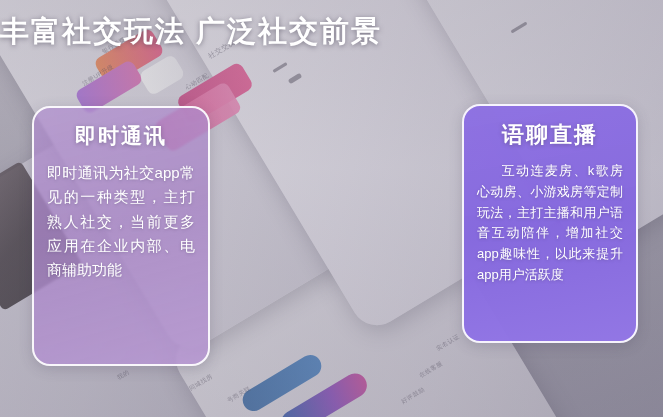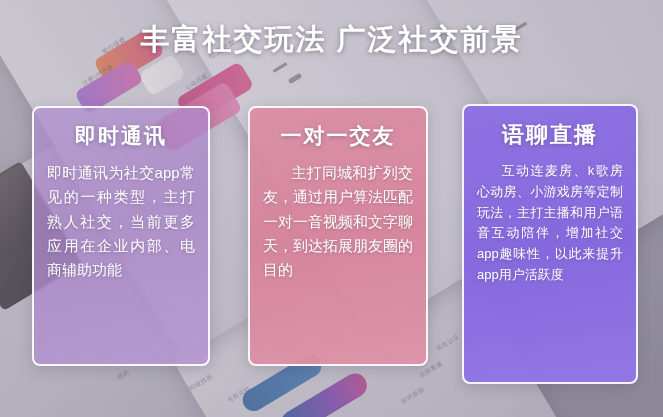--- a/index.html
+++ b/index.html
@@ -131,37 +131,36 @@
     position: absolute;
     border-radius: 3px;
     background: rgba(60,56,70,0.45);
   }
 
   
   .title {
     position: absolute;
     left: 0; right: 0;
     top: 12px;
-    text-align: center;
+    text-align: left;
     color: #ffffff;
     font-size: 29px;
     font-weight: bold;
     letter-spacing: 2px;
     text-shadow: 0 1px 5px rgba(60,55,75,0.55);
     white-space: nowrap;
-    margin-top: 8px;
   }
 
   
   .card {
     position: absolute;
     top: 106px;
     height: 260px;
     border: 2px solid rgba(255,255,255,0.92);
-    border-radius: 8px;
+    border-radius: 18px;
     padding: 14px 13px 10px 13px;
     text-align: center;
     color: #ffffff;
     overflow: hidden;
     box-shadow: 0 3px 14px rgba(60,55,78,0.20);
   }
   .card-title {
     font-size: 21px;
     font-weight: bold;
     letter-spacing: 2px;
@@ -192,21 +191,21 @@
     left: 248px;
     width: 180px;
     background: linear-gradient(170deg, rgba(219,140,162,0.93) 0%, rgba(214,131,154,0.95) 50%, rgba(222,146,168,0.95) 100%);
   }
 
   
   #card-3 {
     left: 462px;
     top: 104px;
     width: 176px;
-    height: 280px;
+    height: 239px;
     background: linear-gradient(170deg, rgba(141,112,226,0.97) 0%, rgba(133,104,222,0.98) 50%, rgba(146,118,230,0.98) 100%);
   }
   #card-3 .card-title { font-size: 22px; }
   #card-3 .card-body { font-size: 13px; line-height: 1.6; }
 </style>
 </head>
 <body>
 
 <div id="stage">
 
@@ -244,23 +243,19 @@
 
   <div class="bg-veil"></div>
 
   <div class="title">丰富社交玩法 广泛社交前景</div>
 
   <div class="card" id="card-1">
     <div class="card-title">即时通讯</div>
     <div class="card-body">即时通讯为社交app常见的一种类型，主打熟人社交，当前更多应用在企业内部、电商辅助功能</div>
   </div>
 
-  <div class="card" id="card-2">
-    <div class="card-title">一对一交友</div>
-    <div class="card-body">主打同城和扩列交友，通过用户算法匹配一对一音视频和文字聊天，到达拓展朋友圈的目的</div>
-  </div>
 
   <div class="card" id="card-3">
     <div class="card-title">语聊直播</div>
     <div class="card-body">互动连麦房、k歌房心动房、小游戏房等定制玩法，主打主播和用户语音互动陪伴，增加社交app趣味性，以此来提升app用户活跃度</div>
   </div>
 
 </div>
 
 </body></html>

